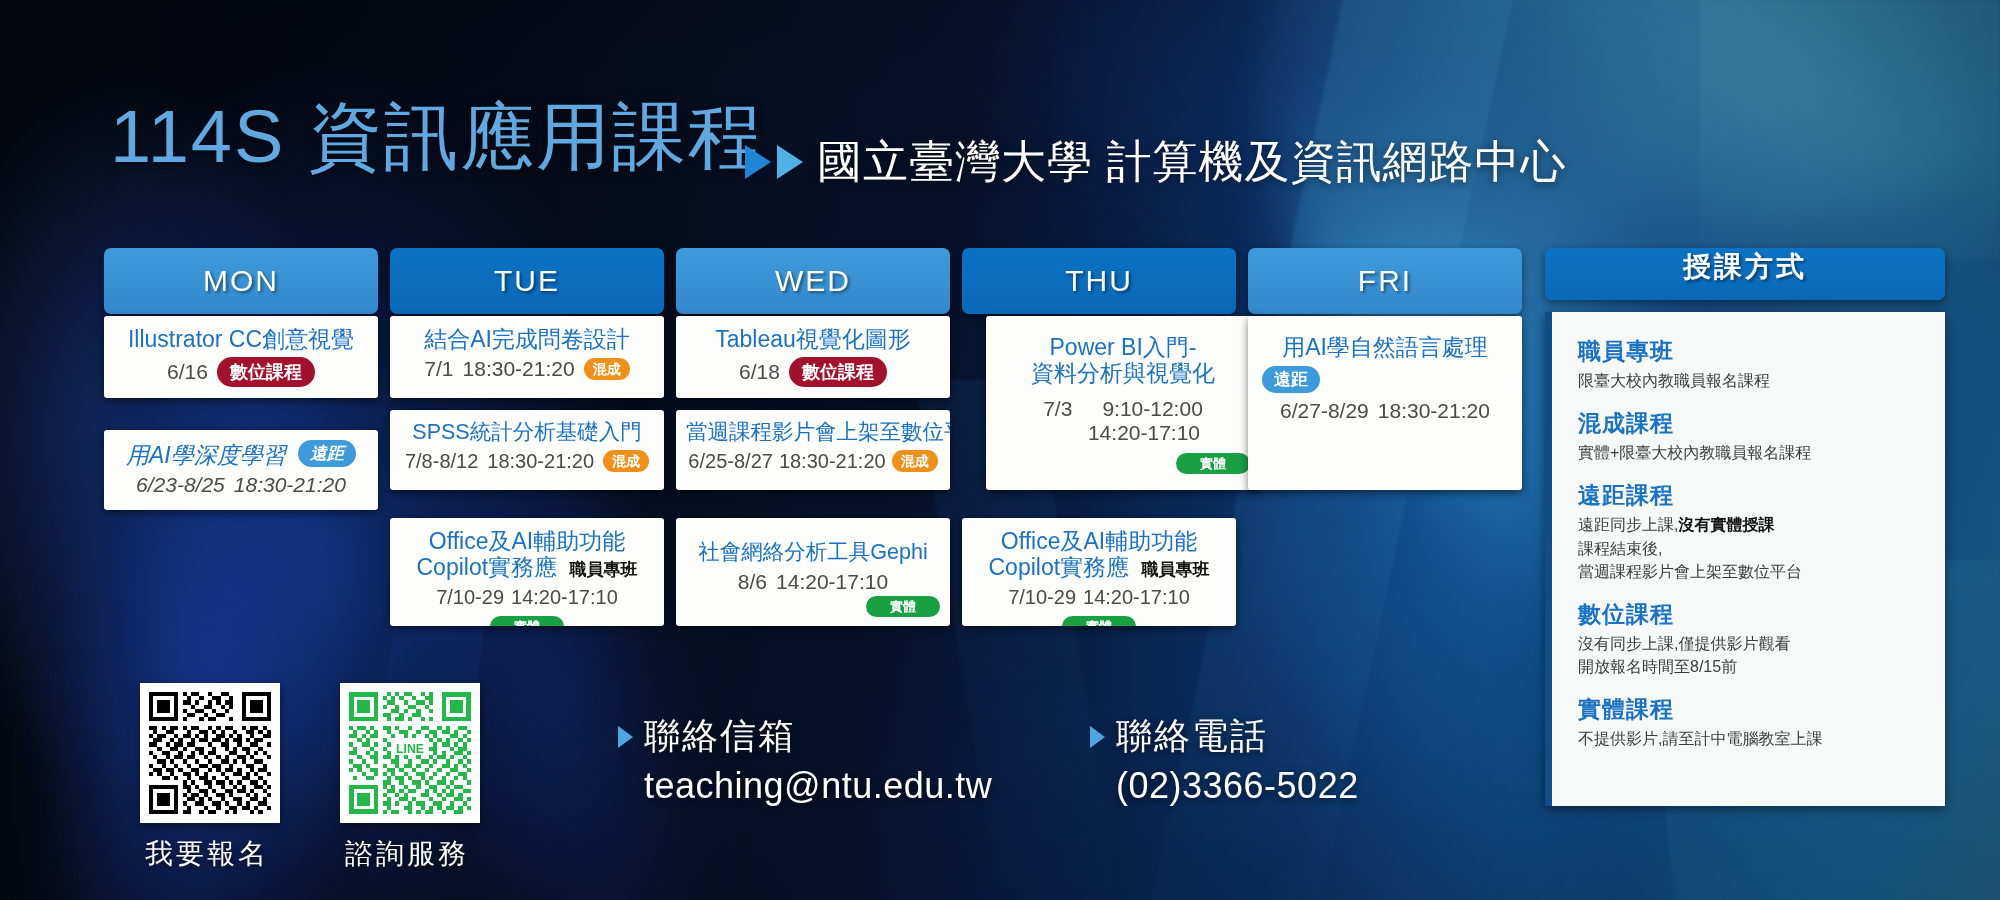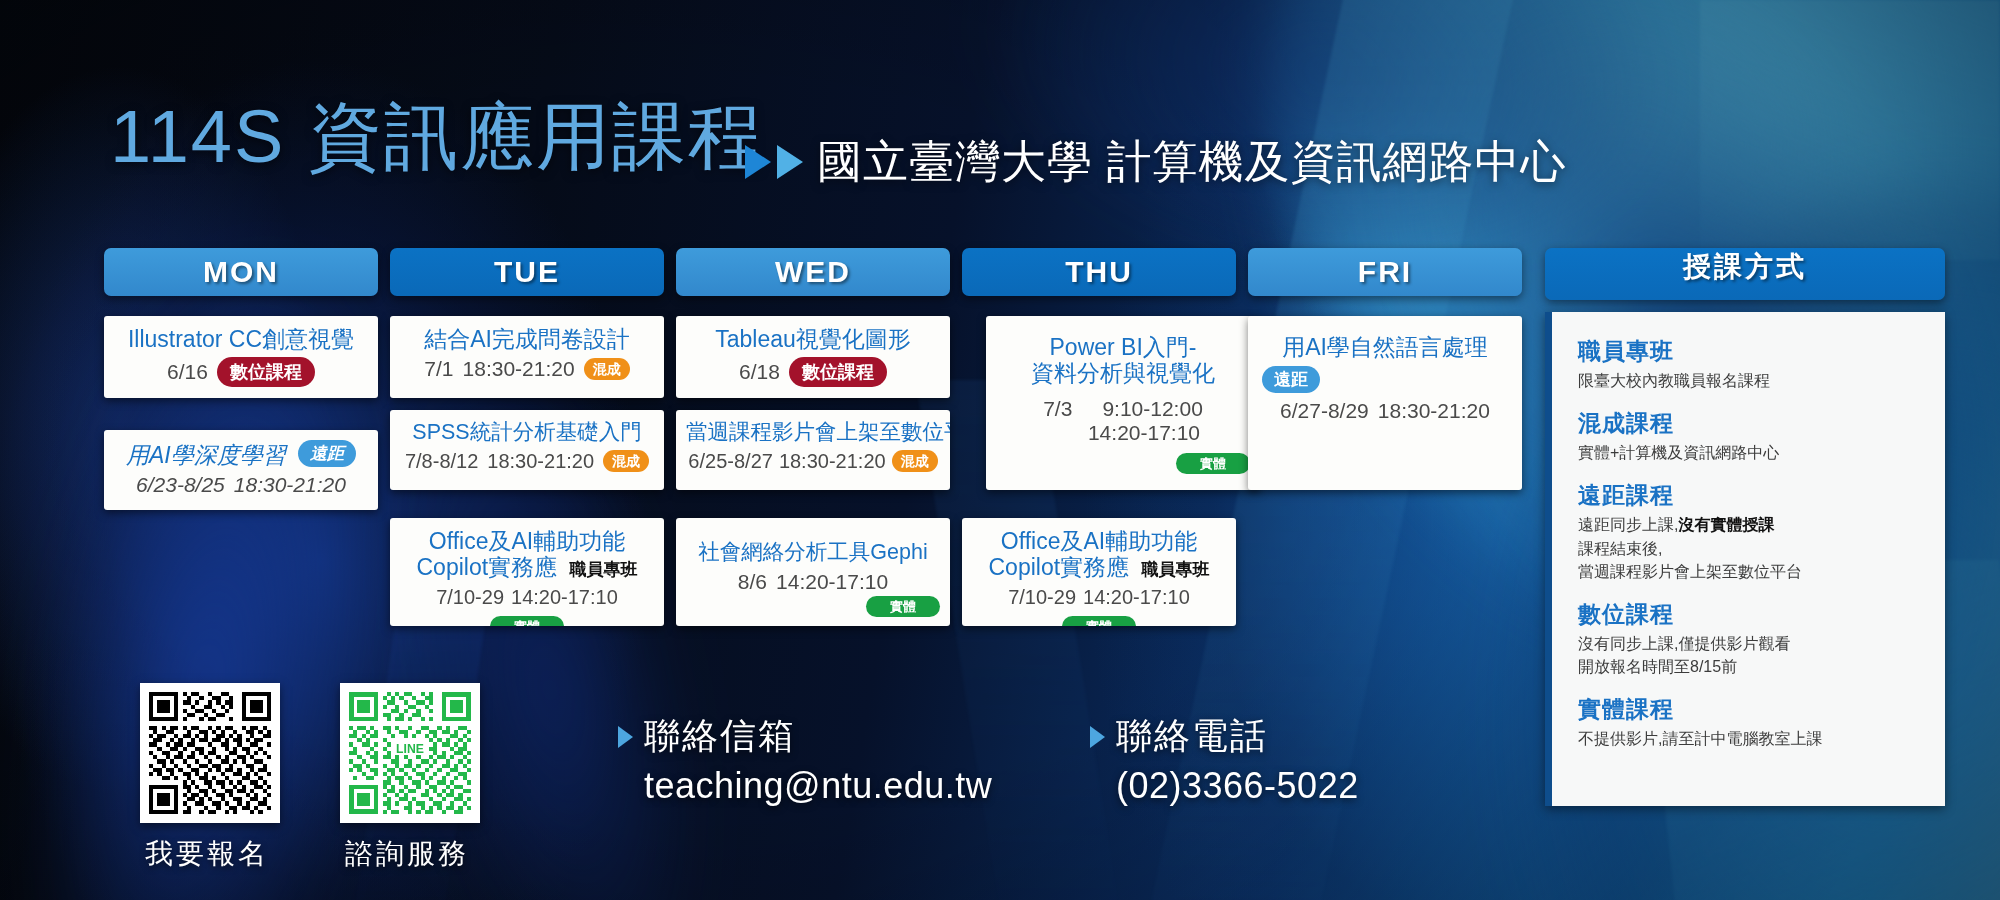--- a/index.html
+++ b/index.html
@@ -45,23 +45,23 @@
     text-shadow:0 2px 10px rgba(0,0,0,.6);
   }
   .subtitle-wrap { position:absolute; left:745px; top:132px; display:flex; align-items:center; gap:14px; }
   .arrows { display:flex; gap:6px; }
   .arrow-tri { width:0;height:0;border-left:26px solid #1e86d6;border-top:17px solid transparent;border-bottom:17px solid transparent; }
   .arrow-tri.lt { border-left-color:#51b1e6; }
   .subtitle { font-size:45px; color:#ffffff; white-space:nowrap; letter-spacing:1px; text-shadow:0 2px 8px rgba(0,0,0,.55); }
 
   
   .day-head {
-    position:absolute; height:48px; border-radius:7px;
+    position:absolute; height:66px; border-radius:7px;
     display:flex; align-items:center; justify-content:center;
-    color:#fff; font-size:30px; font-weight:bold; letter-spacing:2px;
+    color:#fff; font-size:30px; font-weight:normal; letter-spacing:2px;
     text-shadow:2px 2px 3px rgba(0,0,0,.45);
     box-shadow:0 3px 8px rgba(0,0,0,.45);
   }
   .dh-light { background:linear-gradient(180deg,#3e9bdb,#3288cc); }
   .dh-dark  { background:linear-gradient(180deg,#0b72c4,#0a69b8); }
 
   
   .card {
     position:absolute; background:#fdfdfb; border-radius:3px;
     box-shadow:0 3px 9px rgba(0,0,0,.5);
@@ -269,21 +269,21 @@
   <div class="legend-head">
     <span>授課方式</span>
   </div>
   <div class="legend-body">
     <div class="lg-item">
       <div class="lg-t">職員專班</div>
       <div class="lg-d">限臺大校內教職員報名課程</div>
     </div>
     <div class="lg-item">
       <div class="lg-t">混成課程</div>
-      <div class="lg-d">實體+計算機及資訊網路中心</div>
+      <div class="lg-d">實體+限臺大校內教職員報名課程</div>
     </div>
     <div class="lg-item">
       <div class="lg-t">遠距課程</div>
       <div class="lg-d">
         <span>遠距同步上課,</span><b>沒有實體授課</b>
       </div>
       <div class="lg-d">課程結束後,</div>
       <div class="lg-d">當週課程影片會上架至數位平台</div>
     </div>
     <div class="lg-item">

